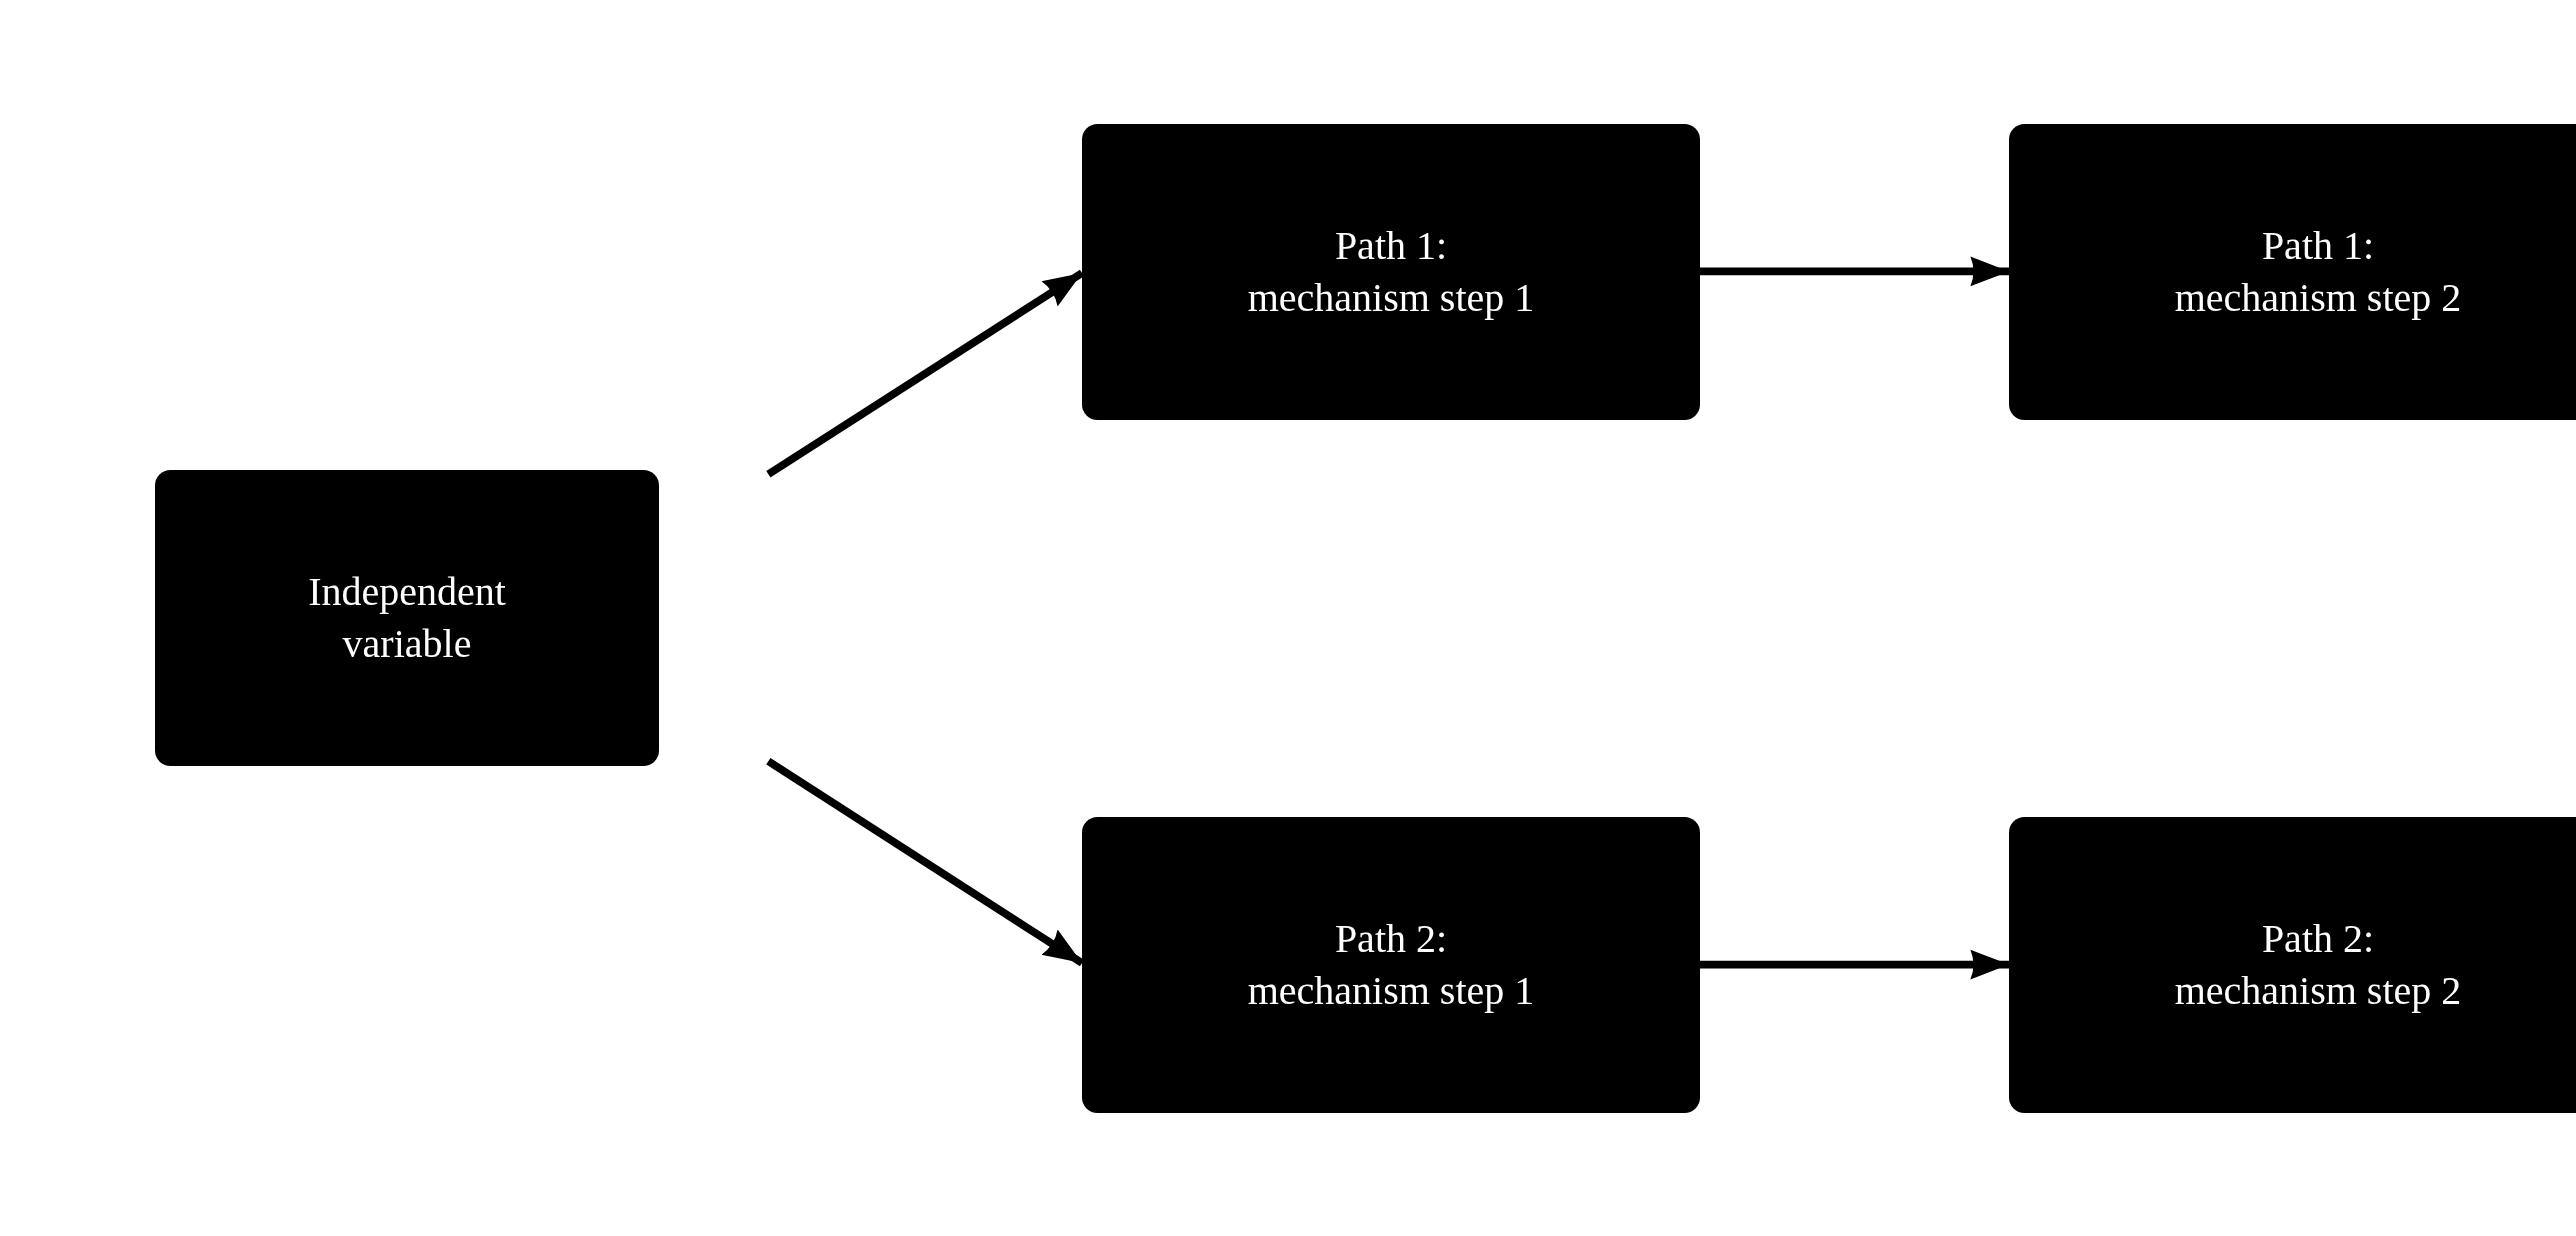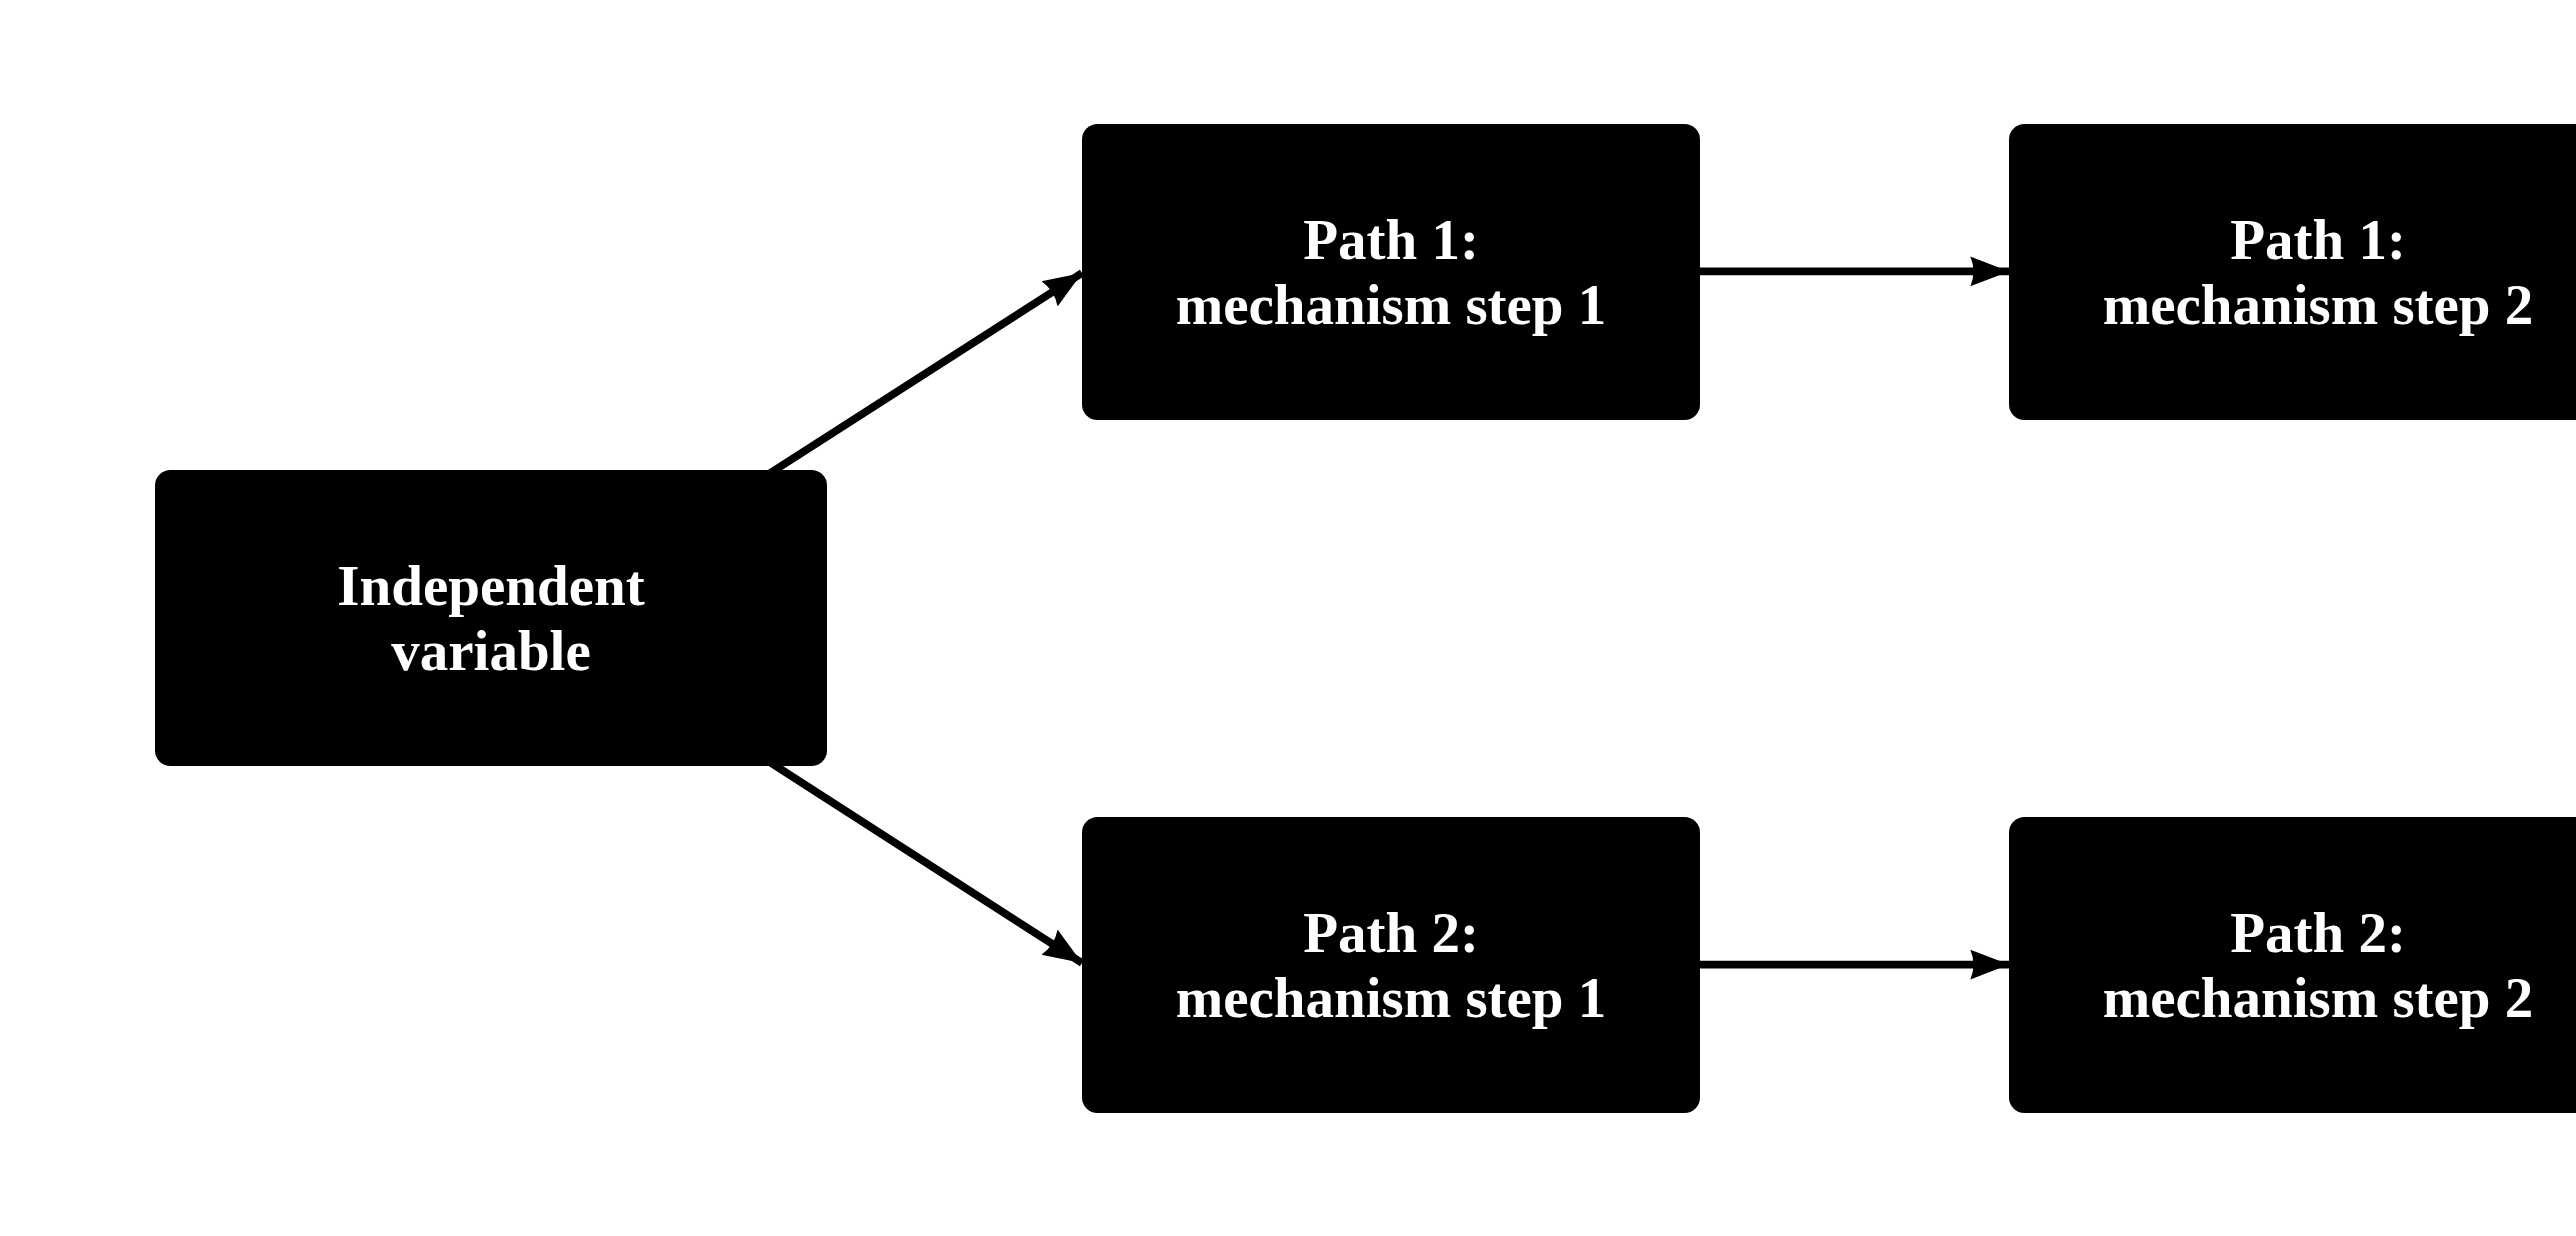--- a/index.html
+++ b/index.html
@@ -27,23 +27,23 @@
     position: absolute;
     box-sizing: border-box;
     border-radius: 15.5px;
     display: flex;
     align-items: center;
     justify-content: center;
     text-align: center;
   }
   .node-label {
     white-space: pre-line;
-    font-size: 57px;
-    line-height: 65px;
-    font-weight: bold;
+    font-size: 40px;
+    line-height: 52px;
+    font-weight: normal;
   }
 </style>
 </head>
 <body>
 
 <div id="canvas">
   <svg id="edges-layer" viewBox="0 0 7200 2400" xmlns="http://www.w3.org/2000/svg">
     <defs>
       <marker id="arrowhead" markerUnits="userSpaceOnUse" markerWidth="75" markerHeight="66" refX="75" refY="33" orient="auto">
         <path d="M0,4 L75,33 L0,62 Q12,33 0,4 Z" fill="#000000"></path>
@@ -51,21 +51,21 @@
     </defs>
     <g id="edge-group">
         <line x1="1491" y1="921" x2="2100" y2="530" stroke="#000000" stroke-width="15" marker-end="url(#arrowhead)"></line>
         <line x1="1491" y1="1478" x2="2100" y2="1870" stroke="#000000" stroke-width="15" marker-end="url(#arrowhead)"></line>
         <line x1="3300" y1="527" x2="3900" y2="527" stroke="#000000" stroke-width="15" marker-end="url(#arrowhead)"></line>
         <line x1="3300" y1="1873" x2="3900" y2="1873" stroke="#000000" stroke-width="15" marker-end="url(#arrowhead)"></line>
         <line x1="5100" y1="527" x2="5709" y2="921" stroke="#000000" stroke-width="15" marker-end="url(#arrowhead)"></line>
         <line x1="5100" y1="1873" x2="5709" y2="1478" stroke="#000000" stroke-width="15" marker-end="url(#arrowhead)"></line>
       </g>
   </svg>
-<div class="node" style="left: 155px; top: 470px; width: 672px; height: 296px; background: rgb(0, 0, 0);">
+<div class="node" style="left: 155px; top: 470px; width: 504px; height: 296px; background: rgb(0, 0, 0);">
     <span class="node-label" style="color: rgb(255, 255, 255);">Independent
 variable</span>
   </div>
     <div class="node" style="left: 1082px; top: 124px; width: 618px; height: 296px; background: rgb(0, 0, 0);">
     <span class="node-label" style="color: rgb(255, 255, 255);">Path 1:
 mechanism step 1</span>
   </div>
     <div class="node" style="left: 2009px; top: 124px; width: 618px; height: 296px; background: rgb(0, 0, 0);">
     <span class="node-label" style="color: rgb(255, 255, 255);">Path 1:
 mechanism step 2</span>

